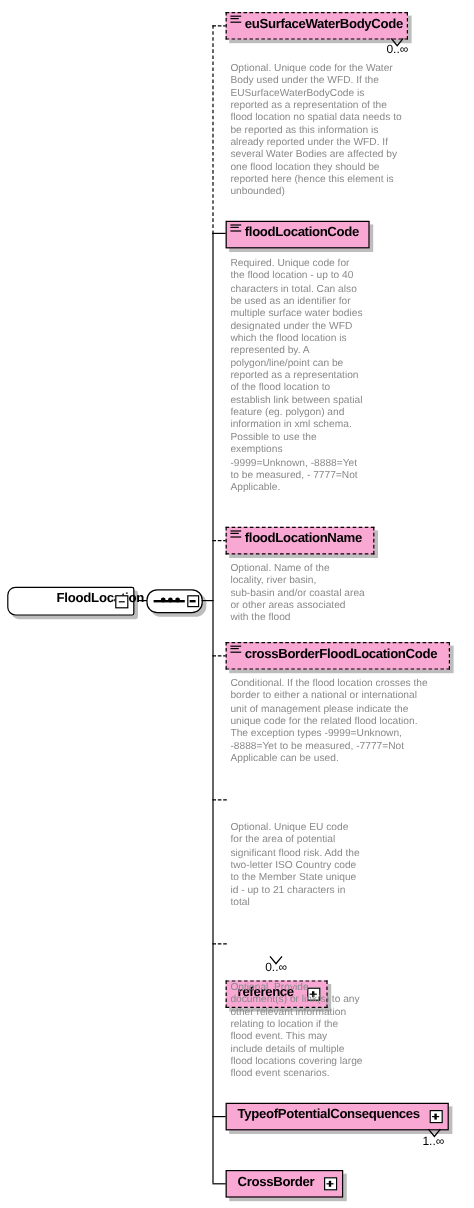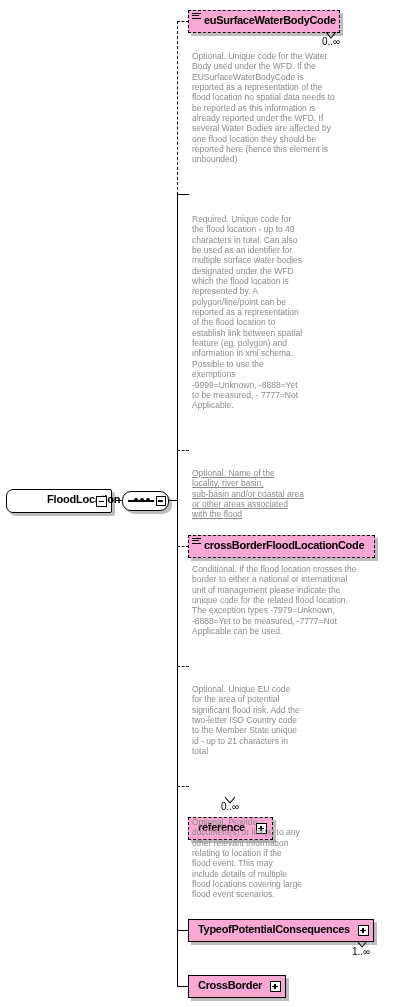--- a/index.html
+++ b/index.html
@@ -280,20 +280,28 @@
 reported as a representation of the
 flood location no spatial data needs to
 be reported as this information is
 already reported under the WFD. If
 several Water Bodies are affected by
 one flood location they should be
 reported here (hence this element is
 unbounded)</div>
 
   <div class="conn-h-solid" style="left:177px; top:194px; width:12px;"></div>
+  <div class="elem required has-icon" style="left:188px; top:184px; width:120px;">
+    <span class="lines-icon">
+        <i></i>
+        <i></i>
+        <i></i>
+      </span>
+    <span class="elem-label">floodLocationCode</span>
+  </div>
   <div class="doc" style="left:192px; top:214px; width:150px;">Required. Unique code for
 the flood location - up to 40
 characters in total. Can also
 be used as an identifier for
 multiple surface water bodies
 designated under the WFD
 which the flood location is
 represented by. A
 polygon/line/point can be
 reported as a representation
@@ -301,40 +309,48 @@
 establish link between spatial
 feature (eg. polygon) and
 information in xml schema.
 Possible to use the
 exemptions
 -9999=Unknown, -8888=Yet
 to be measured, - 7777=Not
 Applicable.</div>
 
   <div class="conn-h-dash" style="left:177px; top:450px; width:12px;"></div>
-  <div class="doc" style="left:192px; top:468px; width:155px;text-decoration:underline;">Optional. Name of the
+  <div class="elem optional has-icon" style="left:188px; top:439px; width:124px;">
+    <span class="lines-icon">
+        <i></i>
+        <i></i>
+        <i></i>
+      </span>
+    <span class="elem-label">floodLocationName</span>
+  </div>
+  <div class="doc" style="left:192px; top:468px; width:155px;">Optional. Name of the
 locality, river basin,
 sub-basin and/or coastal area
 or other areas  associated
 with the flood</div>
 
   <div class="conn-h-dash" style="left:177px; top:546px; width:12px;"></div>
   <div class="elem optional has-icon" style="left:188px; top:535px; width:187px;">
     <span class="lines-icon">
         <i></i>
         <i></i>
         <i></i>
       </span>
     <span class="elem-label">crossBorderFloodLocationCode</span>
   </div>
   <div class="doc" style="left:192px; top:564px; width:200px;">Conditional. If the flood location crosses the
 border to either a national or international
 unit of management please indicate the
 unique code for the related flood location.
-The exception types -7979=Unknown,
+The exception types -9999=Unknown,
 -8888=Yet to be measured, -7777=Not
 Applicable can be used.</div>
 
   <div class="conn-h-dash" style="left:177px; top:666px; width:12px;"></div>
   <div class="doc" style="left:192px; top:684px; width:150px;">Optional. Unique EU code
 for the area of potential
 significant flood risk. Add the
 two-letter ISO Country code
 to the Member State unique
 id - up to 21 characters in

